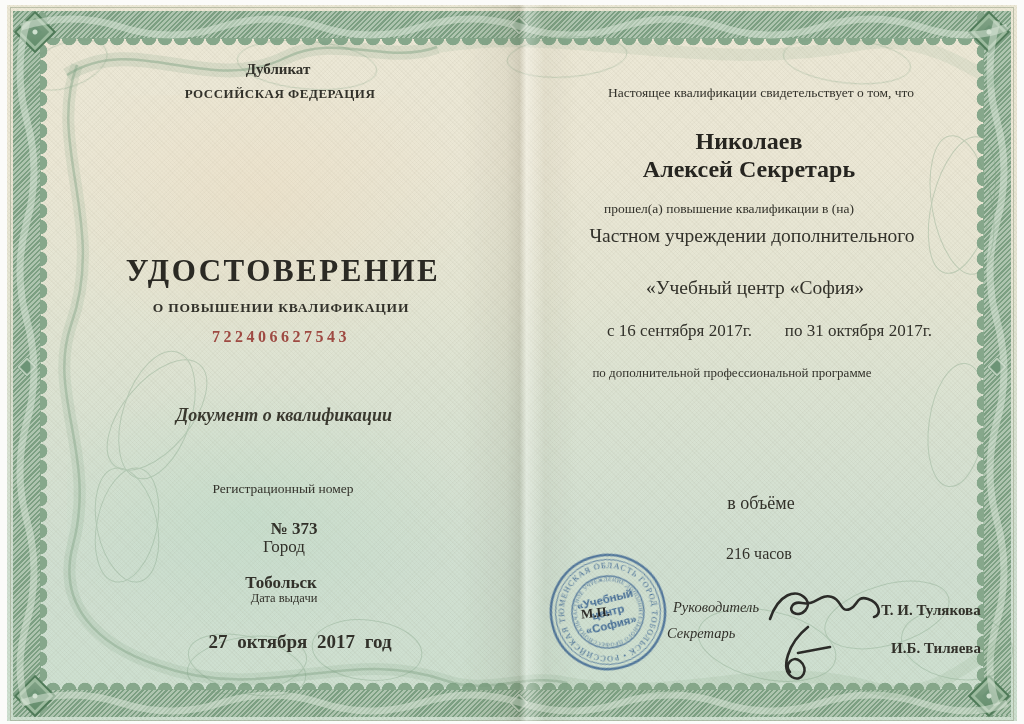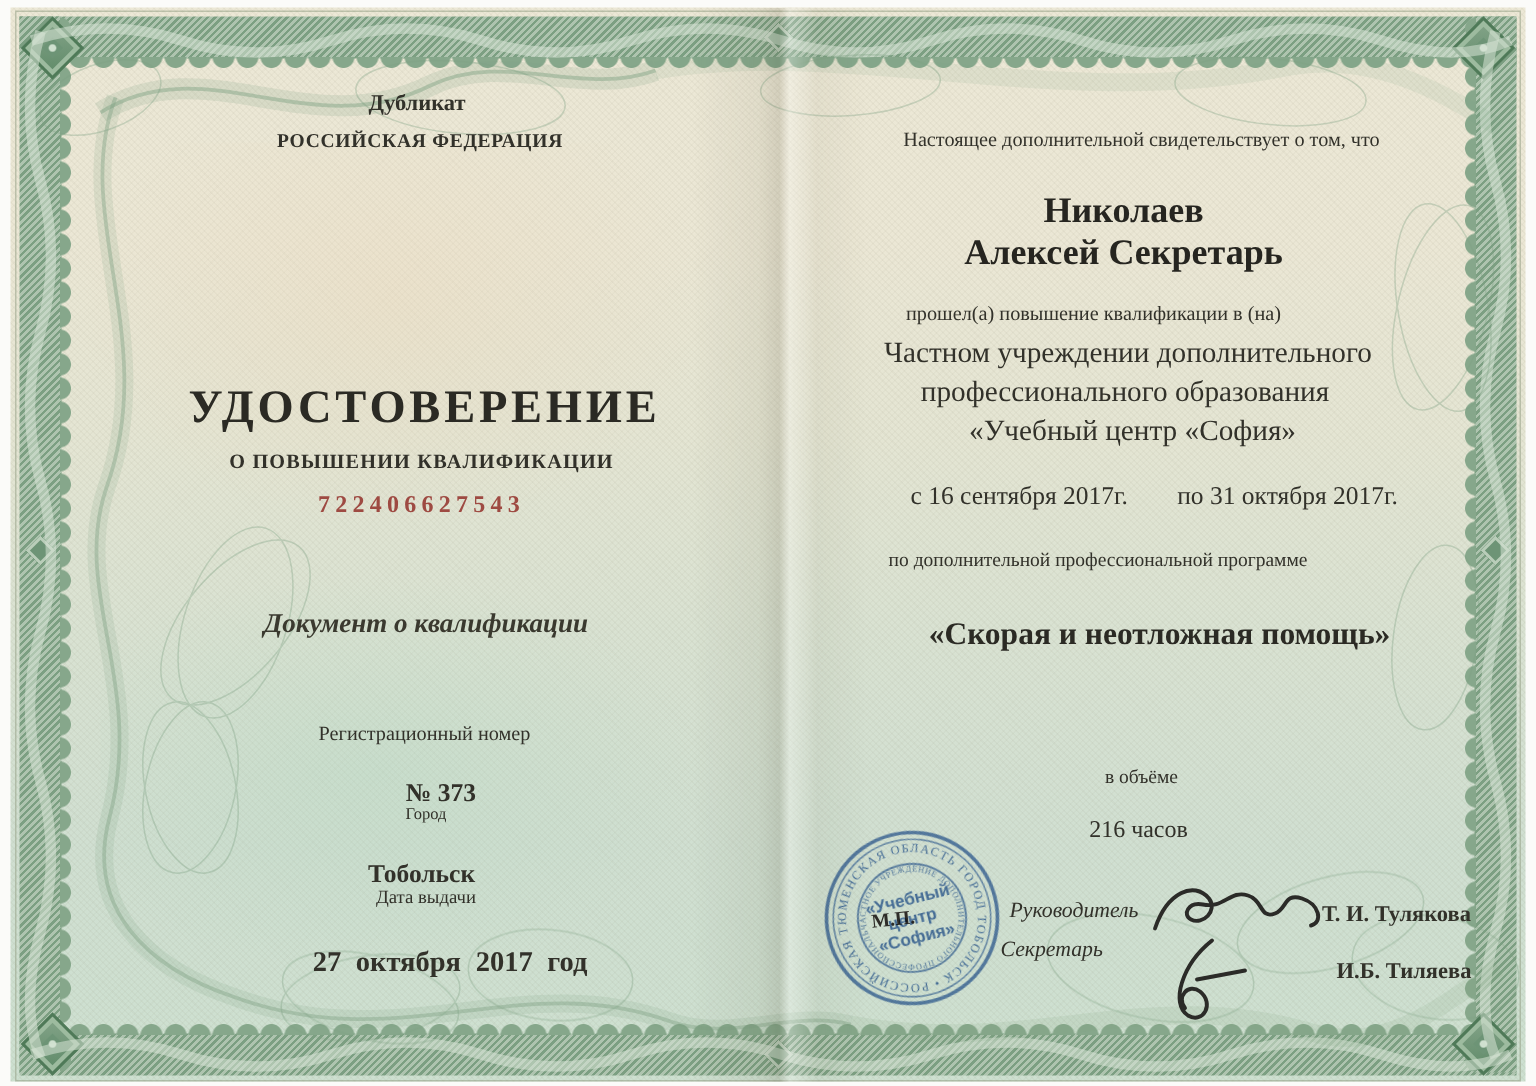--- a/index.html
+++ b/index.html
@@ -65,37 +65,37 @@
   .t { position:absolute; color:#32312a; white-space:nowrap; transform:translateX(-50%); }
 
   .t-dublikat   { left:271px; top:56px;  font-size:15px; font-weight:bold; }
   .t-country    { left:273px; top:81px;  font-size:13px; font-weight:bold; letter-spacing:.5px; }
   .t-title      { left:276px; top:248px; font-size:31px; font-weight:bold; letter-spacing:2.5px; color:#2b2a24; }
   .t-subtitle   { left:274px; top:295px; font-size:13.5px; font-weight:bold; letter-spacing:.8px; }
   .t-serial     { left:274px; top:323px; font-size:16px; font-weight:bold; letter-spacing:3.5px; color:#9e4a42; }
   .t-doctype    { left:277px; top:400px; font-size:18px; font-style:italic; font-weight:600; color:#3a392f; }
   .t-reglabel   { left:276px; top:476px; font-size:13.5px; }
   .t-regnum     { left:287px; top:514px; font-size:17px; font-weight:bold; }
-  .t-citylabel  { left:277px; top:532px; font-size:11px; }
+  .t-citylabel  { left:277px; top:532px; font-size:17px; }
   .t-city       { left:274px; top:568px; font-size:17px; font-weight:bold; }
   .t-datelabel  { left:277px; top:586px; font-size:12.5px; }
   .t-issuedate  { left:293px; top:626px; font-size:19px; font-weight:bold; word-spacing:5px; }
 
   .t-statement  { left:754px; top:80px;  font-size:13.5px; }
   .t-surname    { left:742px; top:123px; font-size:24px; font-weight:bold; color:#262520; }
   .t-names      { left:742px; top:151px; font-size:24px; font-weight:bold; color:#262520; }
   .t-training   { left:722px; top:196px; font-size:13.5px; }
   .t-inst1      { left:745px; top:220px; font-size:19.5px; }
   .t-inst2      { left:743px; top:246px; font-size:19.5px; }
   .t-inst3      { left:748px; top:272px; font-size:19.5px; }
   .t-period     { position:absolute; left:600px; top:316px; width:325px; display:flex;
                   justify-content:space-between; font-size:17px; color:#32312a; white-space:nowrap; }
   .t-proglabel  { left:725px; top:360px; font-size:13px; }
   .t-progname   { left:766px; top:405px; font-size:21px; font-weight:bold; color:#2b2a24; }
-  .t-volume     { left:754px; top:505px; font-size:13px; }
+  .t-volume     { left:754px; top:488px; font-size:18px; }
   .t-hours      { left:752px; top:540px; font-size:16px; }
   .t-head       { left:0; transform:none; position:absolute; left:666px; top:594px; font-size:14.5px; font-style:italic;text-align:right; }
   .t-secretary  { transform:none; position:absolute; left:660px; top:620px; font-size:14.5px; font-style:italic; }
   .t-headname   { left:924px; top:597px; font-size:15px; font-weight:bold; }
   .t-secname    { left:929px; top:635px; font-size:15px; font-weight:bold; }
   .t-mp         { transform:rotate(-6deg); position:absolute; left:574px; top:600px; font-size:13px;
                   font-weight:bold; color:#2e2c28; }
 
   
   .stamp { position:absolute; left:540px; top:546px; width:122px; height:122px;
@@ -184,33 +184,31 @@
     <div class="t t-subtitle">О ПОВЫШЕНИИ КВАЛИФИКАЦИИ</div>
     <div class="t t-serial">722406627543</div>
     <div class="t t-doctype">Документ о квалификации</div>
     <div class="t t-reglabel">Регистрационный номер</div>
     <div class="t t-regnum">№ 373</div>
     <div class="t t-citylabel">Город</div>
     <div class="t t-city">Тобольск</div>
     <div class="t t-datelabel">Дата выдачи</div>
     <div class="t t-issuedate">27 октября 2017 год</div>
 
-    <div class="t t-statement">Настоящее дополнительной свидетельствует о том, что</div>
+    <div class="t t-statement">Настоящее квалификации свидетельствует о том, что</div>
     <div class="t t-surname">Николаев</div>
     <div class="t t-names">Алексей Секретарь</div>
     <div class="t t-training">прошел(а) повышение квалификации в (на)</div>
     <div class="t t-inst1">Частном учреждении дополнительного</div>
-    <div class="t t-inst2">профессионального образования</div>
     <div class="t t-inst3">«Учебный центр «София»</div>
     <div class="t-period">
       <span>с 16 сентября  2017г.</span>
       <span>по 31 октября 2017г.</span>
     </div>
     <div class="t t-proglabel">по дополнительной профессиональной программе</div>
-    <div class="t t-progname">«Скорая и неотложная помощь»</div>
     <div class="t t-volume">в объёме</div>
     <div class="t t-hours">216 часов</div>
     <div class="t-head t">Руководитель</div>
     <div class="t-secretary t">Секретарь</div>
     <div class="t t-headname">Т. И. Тулякова</div>
     <div class="t t-secname">И.Б. Тиляева</div>
     <div class="t-mp">М.П.</div>
 
     <svg class="stamp" viewBox="0 0 122 122">
       <defs>

